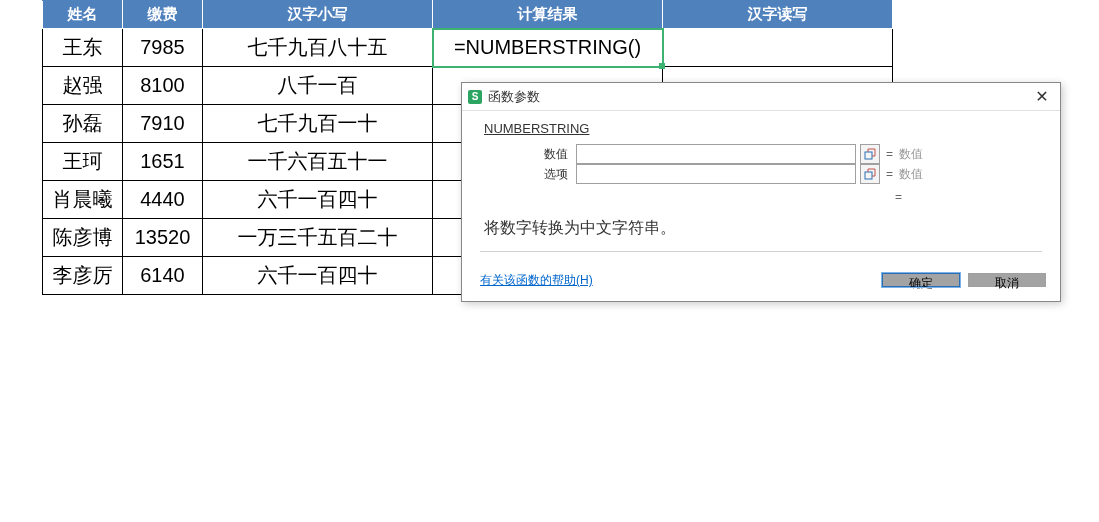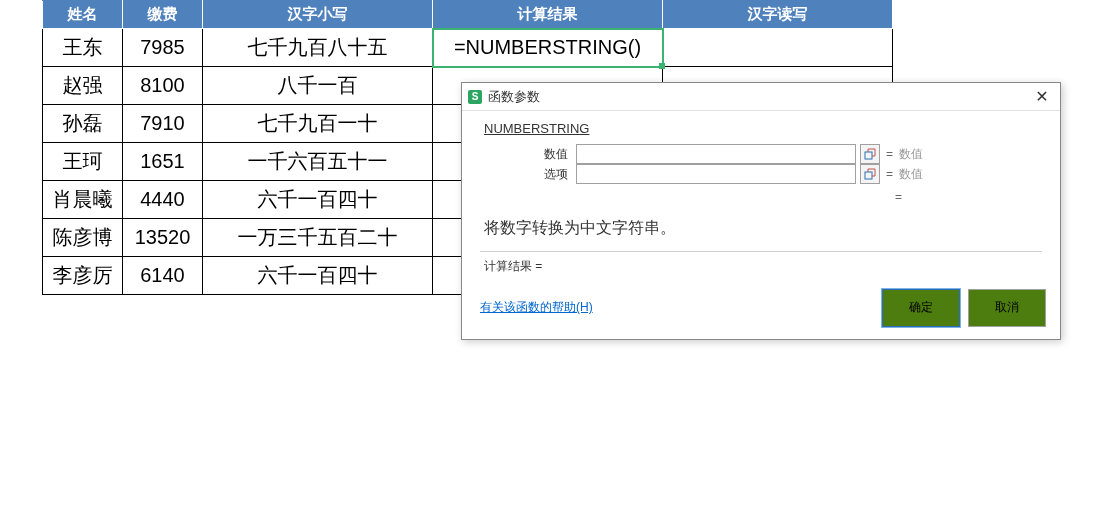--- a/index.html
+++ b/index.html
@@ -161,23 +161,23 @@
   }
   .help-link {
     color: #0066cc;
     text-decoration: underline;
     font-size: 12px;
     cursor: pointer;
   }
   .dlg-footer .spacer { flex: 1; }
   .dlg-btn {
     width: 78px;
-    height: 38px;
+    height: 14px;
     border: 1px solid #a0a0a0;
-    background: #4d7c0f;
+    background: #a3a3a3;
     font-size: 12px;
     margin-left: 8px;
     cursor: pointer;
   }
   .dlg-btn.primary { border: 1px solid #2a6fb5; outline: 1px solid #7bb3e8; }
 </style>
 </head>
 <body>
 
 <table class="sheet">
@@ -280,21 +280,20 @@
       <span class="hint">数值</span>
     </div>
 
     <div class="result-eq">=</div>
 
     <div class="desc-block">
       <div>将数字转换为中文字符串。</div>
     </div>
 
     <div class="dlg-sep"></div>
-    <div class="calc-row">计算结果 =</div>
   </div>
 
   <div class="dlg-footer">
     <a class="help-link">有关该函数的帮助(H)</a>
     <span class="spacer"></span>
     <button class="dlg-btn primary">确定</button>
     <button class="dlg-btn">取消</button>
   </div>
 </div>
 

